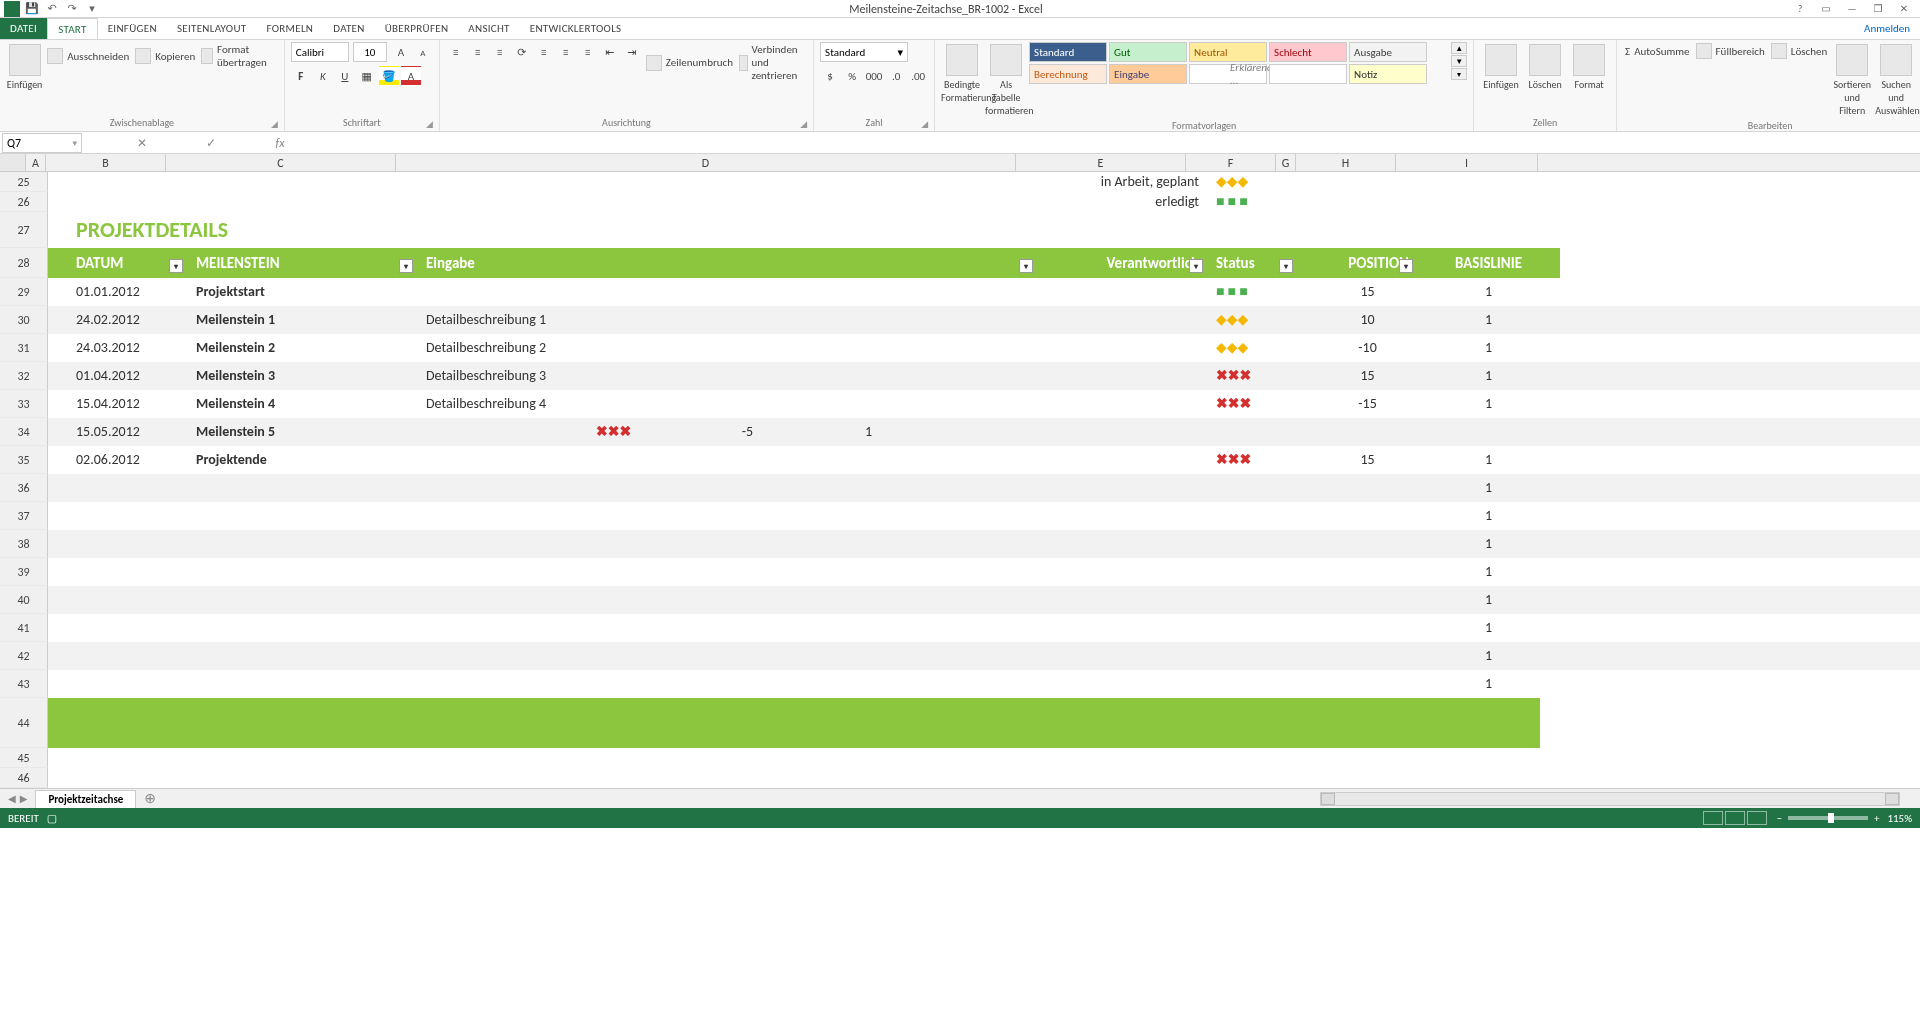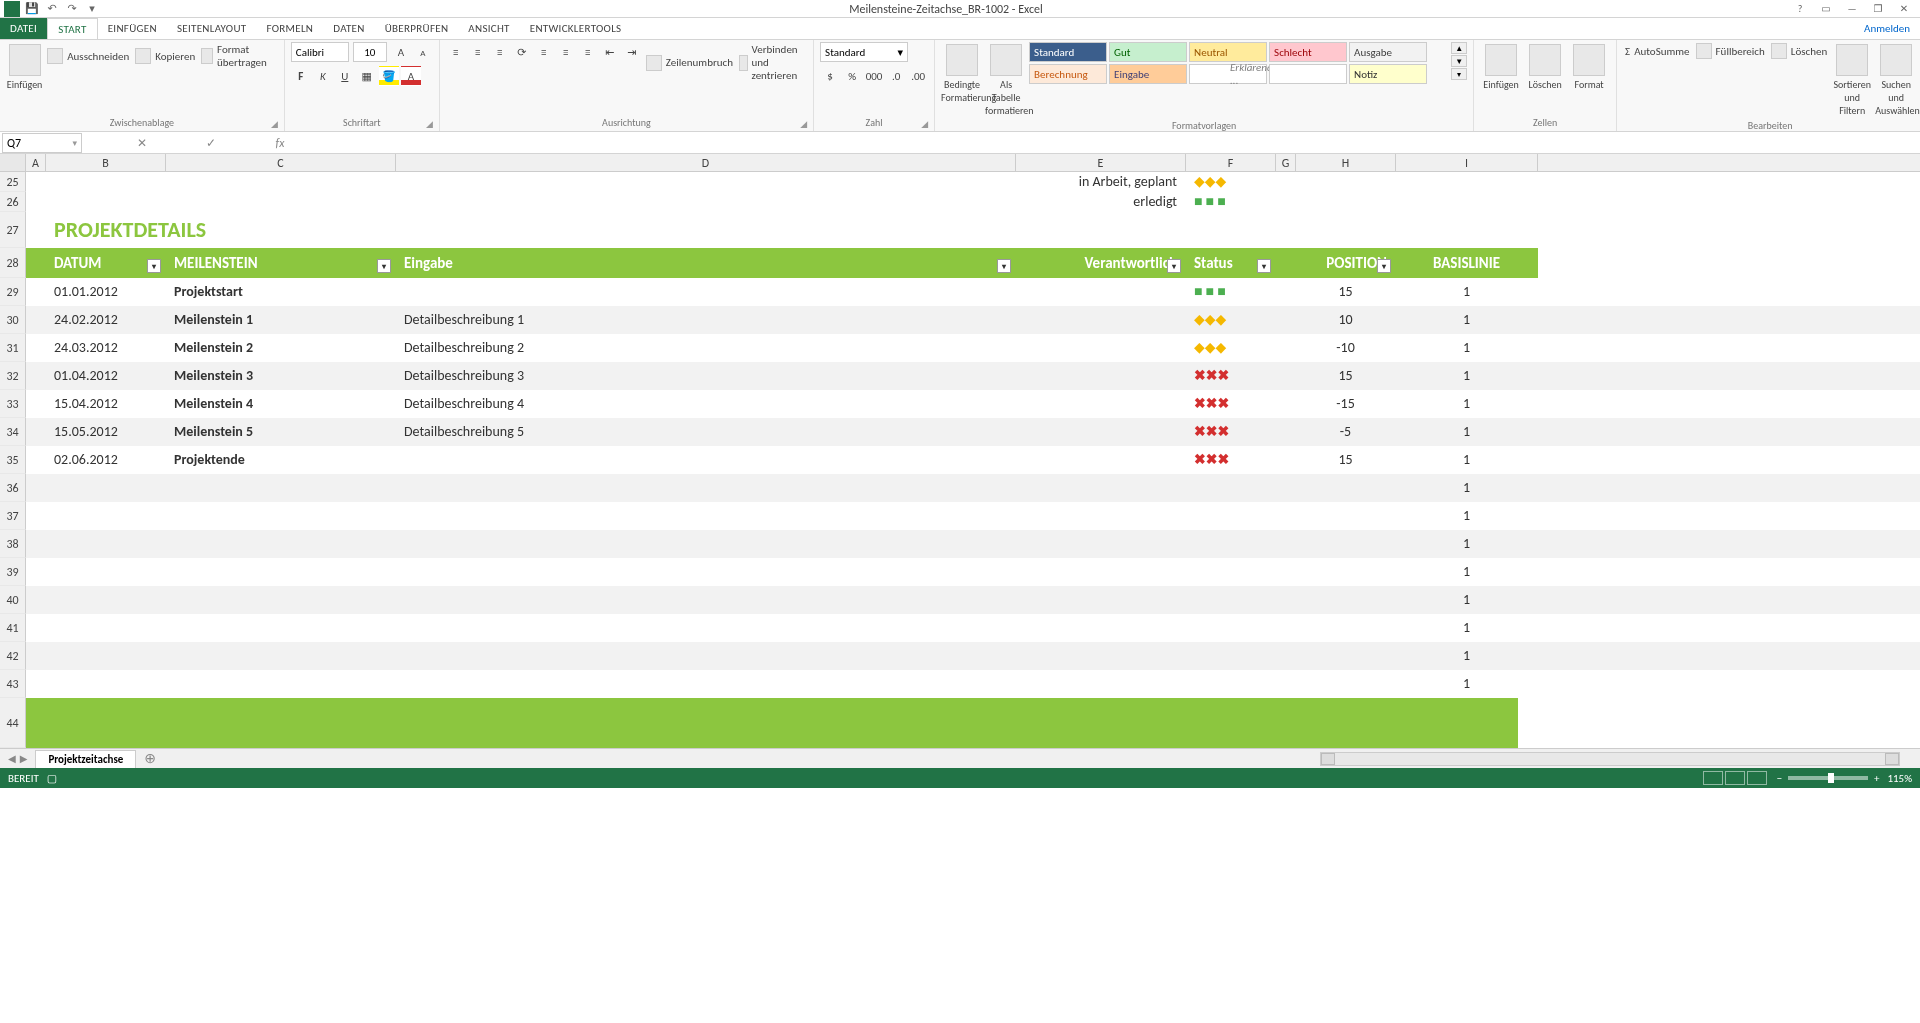--- a/index.html
+++ b/index.html
@@ -54,21 +54,21 @@
 
 .colhdr { height: 18px; display: flex; background: #f0f0f0; border-bottom: 1px solid #ccc; }
 .corner { width: 26px; border-right: 1px solid #ccc; background: #e8e8e8; }
 .ch { border-right: 1px solid #ccc; text-align: center; font-size: 12px; color: #444; display:flex; align-items:center; justify-content:center; }
 
 
 .gridwrap { position: relative; }
 .gridrow { display: flex; height: 28px; }
 .gridrow.tall { height: 36px; }
 .gridrow.alt { background: #f2f2f2; }
-.rh { width: 26px; border-right: 1px solid #ccc; border-bottom: 1px solid #e8e8e8; background: #f0f0f0; text-align: left; font-size: 12px; color: #444; display:flex; align-items:center; justify-content:center; }
+.rh { width: 48px; border-right: 1px solid #ccc; border-bottom: 1px solid #e8e8e8; background: #f0f0f0; text-align: left; font-size: 12px; color: #444; display:flex; align-items:center; justify-content:center; }
 .cell { border-right: 1px solid transparent; border-bottom: 1px solid transparent; padding: 0 8px; display:flex; align-items:center; font-size: 14px; color: #333; overflow:hidden; }
 .hdr-green { background: #8cc63f; color: #fff; font-weight: bold; font-size: 15px; position: relative; }
 .hdr-green .filter { position: absolute; right: 4px; bottom: 4px; width: 14px; height: 14px; background: #fff; border: 1px solid #999; font-size: 8px; color:#333; display:flex; align-items:center; justify-content:center; }
 .section-title { color: #8cc63f; font-size: 22px; font-weight: bold; }
 .green-band { background: #8cc63f; }
 .bold { font-weight: bold; }
 .center { justify-content: center; }
 .right { justify-content: flex-end; }
 
 .status-icons { display: flex; gap: 2px; font-size: 14px; }
@@ -456,21 +456,20 @@
         </div>
     <div class="cell cG"></div>
     <div class="cell cH center">-15</div>
     <div class="cell cI center">1</div>
   </div>
       <div class="gridrow alt">
     <div class="rh">34</div>
     <div class="cell cA"></div>
     <div class="cell cB">15.05.2012</div>
     <div class="cell cC bold">Meilenstein 5</div>
-    <div class="cell cD">Detailbeschreibung 5</div>
     <div class="cell cE"></div>
     <div class="cell cF">
           <span class="status-icons status-not">✖✖✖</span>
         </div>
     <div class="cell cG"></div>
     <div class="cell cH center">-5</div>
     <div class="cell cI center">1</div>
   </div>
       <div class="gridrow">
     <div class="rh">35</div>
@@ -582,20 +581,30 @@
         <div class="cell cH"></div>
     <div class="cell cI center">1</div>
   </div>
     </div>
 
   <div class="gridrow tall" style="height:50px">
     <div class="rh">44</div>
     <div class="cell cA green-band"></div>
     <div class="cell green-band" style="width:1472px"></div>
   </div>
+  <div id="post-rows">
+      <div class="gridrow" style="height:20px">
+    <div class="rh">45</div>
+    <div class="cell" style="width:1492px"></div>
+  </div>
+      <div class="gridrow" style="height:20px">
+    <div class="rh">46</div>
+    <div class="cell" style="width:1492px"></div>
+  </div>
+    </div>
 </div>
 
 <div class="sheettabs">
   <div class="nav">
     <span>◀</span>
     <span>▶</span>
   </div>
   <div class="sheettab">Projektzeitachse</div>
   <div class="add">⊕</div>
   <div class="sheet-scroll">

